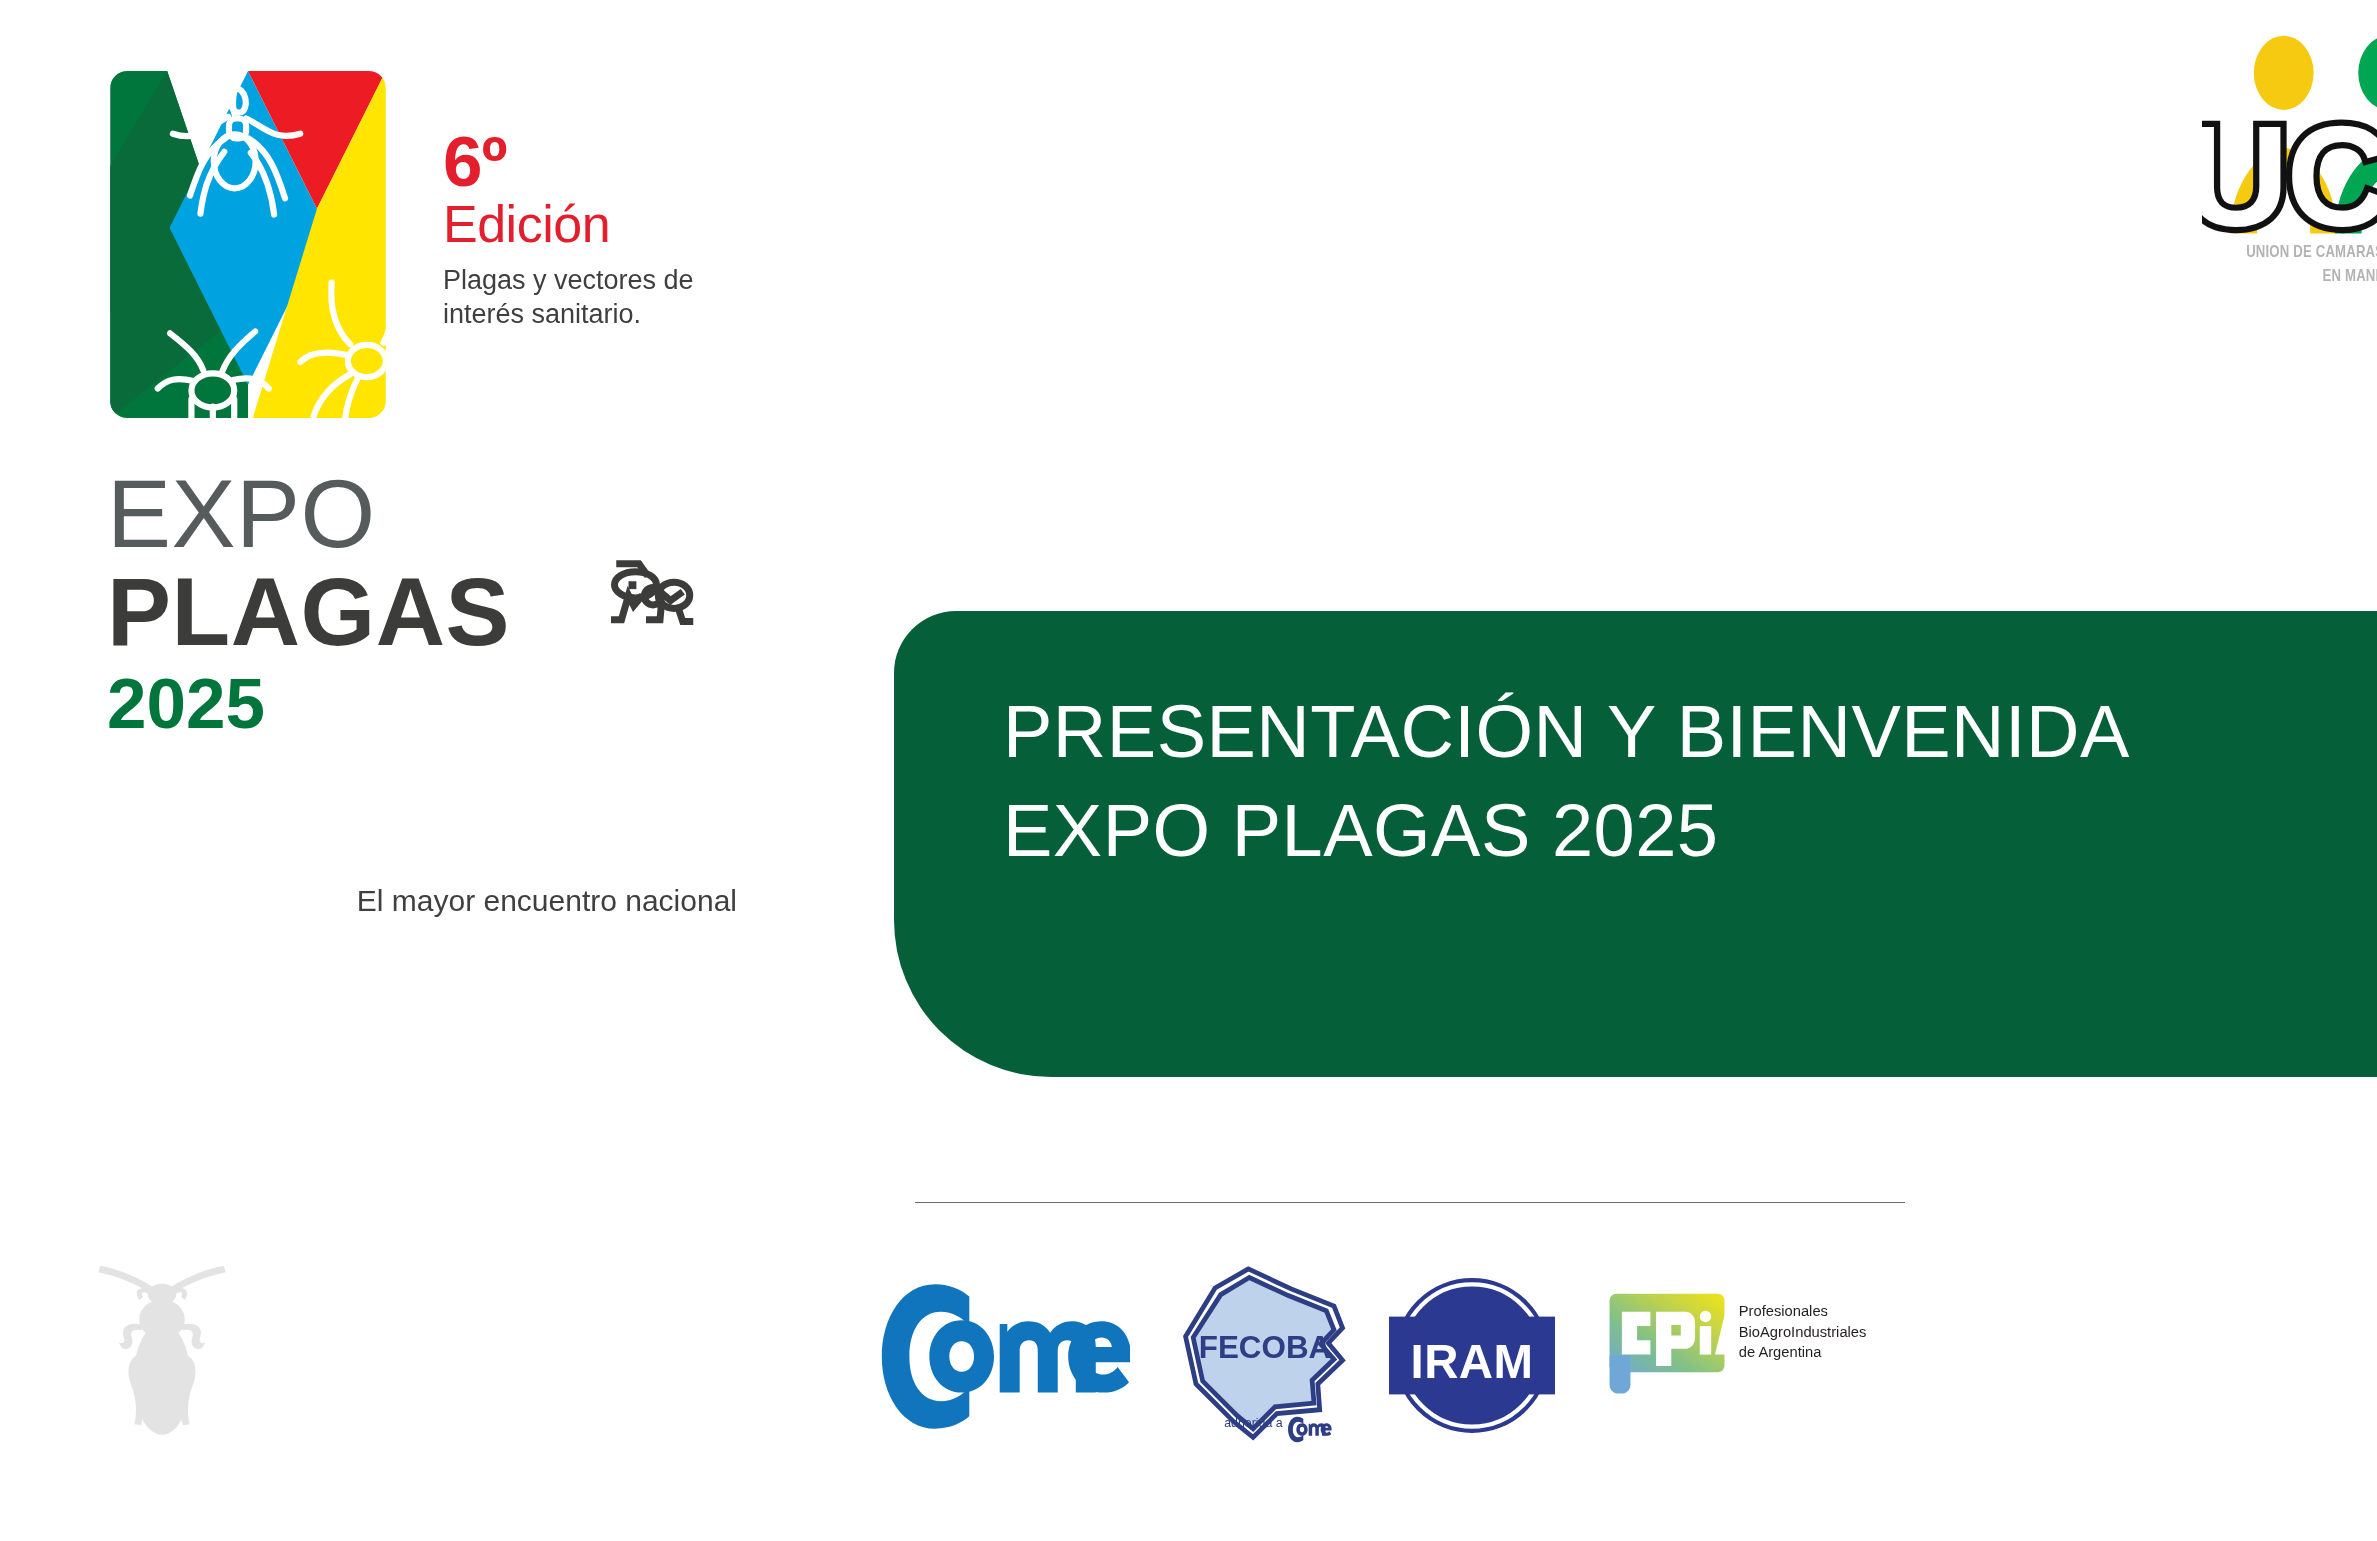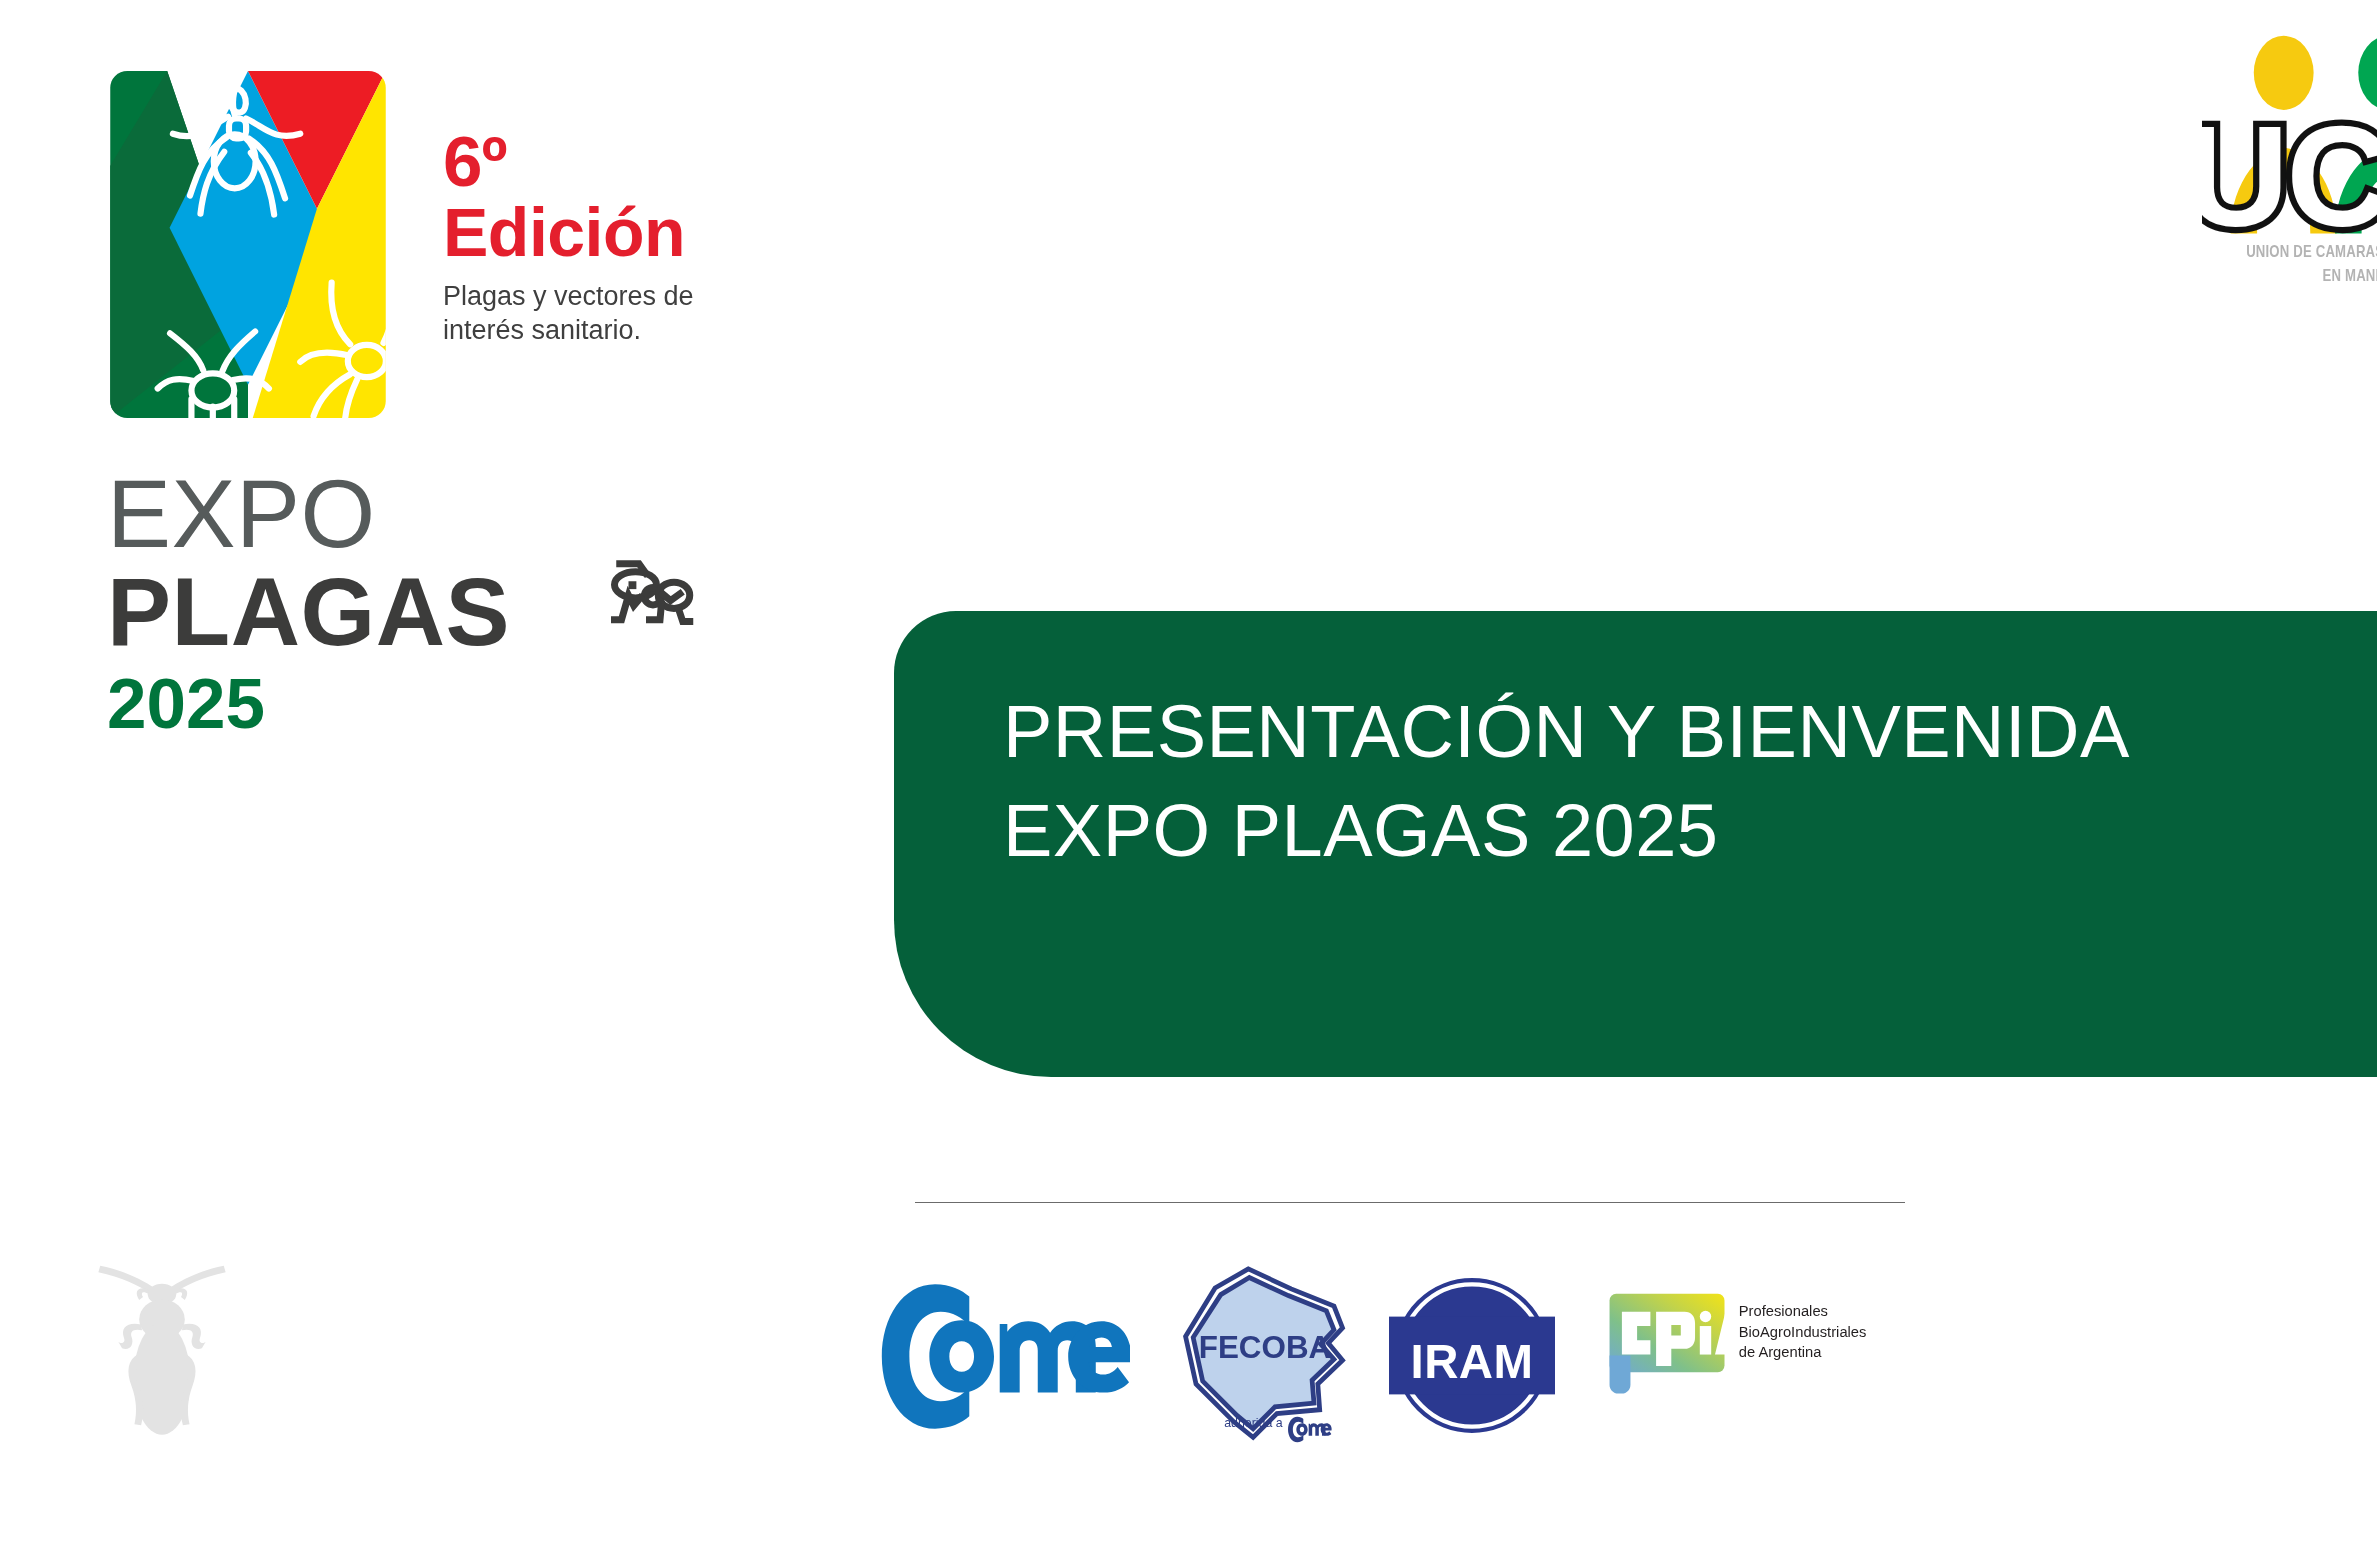--- a/index.html
+++ b/index.html
@@ -34,22 +34,22 @@
     margin-left: 44px;
   }
   #edition-number {
     font-size: 71px;
     font-weight: bold;
     color: #e41f2d;
     line-height: 0.95;
     letter-spacing: -1px;
   }
   #edition-word {
-    font-size: 68px;
-    font-weight: bold;
+    font-size: 52px;
+    font-weight: normal;
     color: #e41f2d;
     line-height: 1.0;
     margin-top: 2.9px;
     letter-spacing: -0.5px;
   }
   #edition-sub {
     font-size: 27px;
     color: #3f3f3f;
     line-height: 1.28;
     margin-top: 12.4px;
@@ -251,20 +251,21 @@
     <ellipse cx="88" cy="48" rx="18" ry="15"></ellipse>
     <path d="M52,48 L42,60 L36,48 L28,76 L16,76"></path>
     <path d="M74,54 L72,76 L56,76"></path>
     <path d="M92,60 L98,78 L110,78"></path>
     <path d="M72,44 L84,54 L98,44"></path>
   </g>
   <rect x="36" y="32" width="9" height="9" fill="#3c3c3b"></rect>
 </svg>
 
 <div id="tagline">
+  <div>El mayor encuentro nacional</div>
 </div>
 
 <svg id="roach-silhouette" viewBox="0 0 400 500" xmlns="http://www.w3.org/2000/svg">
   <g fill="#e3e3e3">
 
     <path d="M70,62 C120,72 160,92 185,110 L178,122 C152,104 114,86 66,76 Z"></path>
     <path d="M330,62 C280,72 240,92 215,110 L222,122 C248,104 286,86 334,76 Z"></path>
 
     <ellipse cx="200" cy="122" rx="30" ry="22"></ellipse>
 

